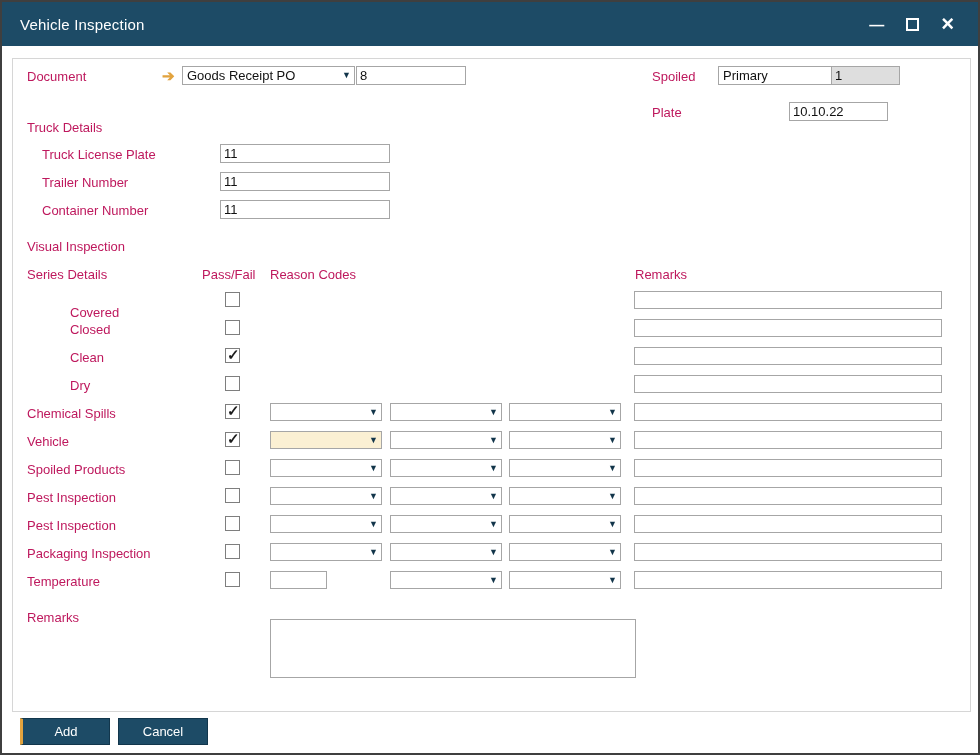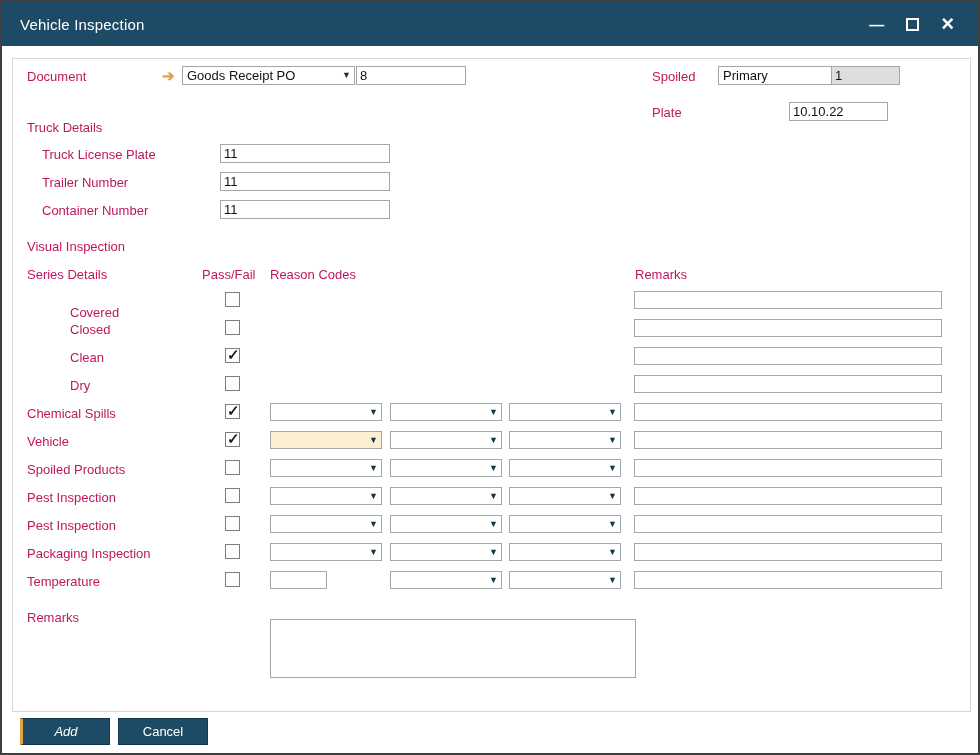--- a/index.html
+++ b/index.html
@@ -44,21 +44,21 @@
   .checkbox { position:absolute; width:15px; height:15px; border:1px solid #7e7e7e;
               background:#fff; cursor:pointer; }
   .checkbox.checked::after { content:"✓"; position:absolute; left:1px; top:-3px;
                              font-size:15px; font-weight:700; color:#1c1c1c; }
 
   textarea.remarks-box { position:absolute; border:1px solid #a6a6a6; resize:none;
                          font:13px "Liberation Sans", sans-serif; padding:3px; outline:none; }
 
   .btn { position:absolute; height:27px; width:90px; background:#1d4b66; color:#fff;
          border:1px solid #12364c; font:13px "Liberation Sans", sans-serif; cursor:pointer; }
-  .btn.add { border-left:3px solid #e2a33e;font-style:italic; }
+  .btn.add { border-left:3px solid #e2a33e; }
 </style>
 </head>
 <body>
 
 <div class="window">
 
   <div class="titlebar">
     <span class="title">Vehicle Inspection</span>
     <div class="win-controls">
       <span class="wc min">—</span>

